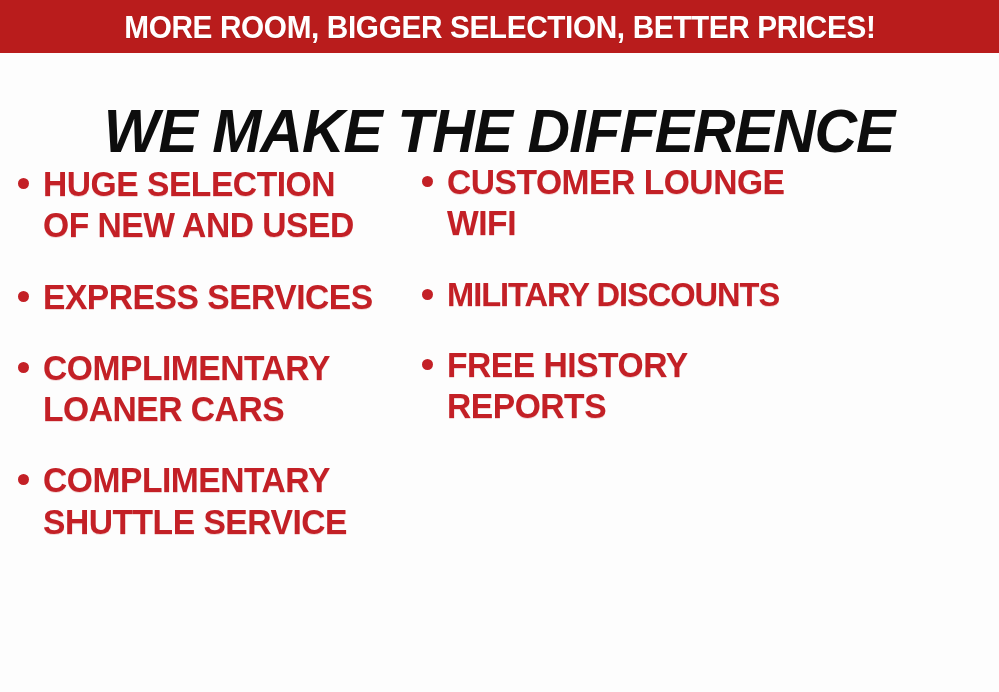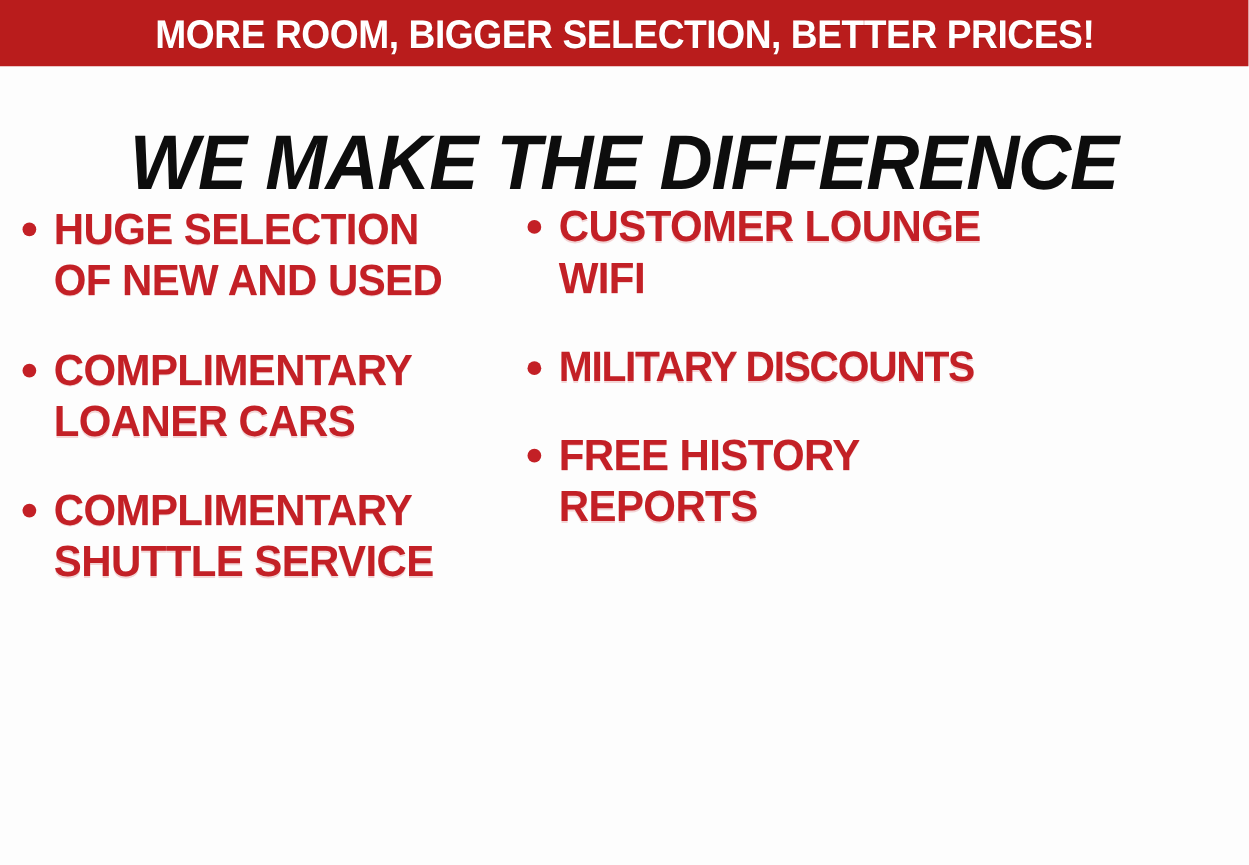--- a/index.html
+++ b/index.html
@@ -140,20 +140,24 @@
   <div class="columns">
 
     <div class="column column-left">
       <div class="bullet-item">
         <span class="bullet-dot"></span>
         <span class="bullet-label">HUGE SELECTION
 OF NEW AND USED</span>
       </div>
       <div class="bullet-item">
         <span class="bullet-dot"></span>
+        <span class="bullet-label">EXPRESS SERVICES</span>
+      </div>
+      <div class="bullet-item">
+        <span class="bullet-dot"></span>
         <span class="bullet-label">COMPLIMENTARY
 LOANER CARS</span>
       </div>
       <div class="bullet-item">
         <span class="bullet-dot"></span>
         <span class="bullet-label">COMPLIMENTARY
 SHUTTLE SERVICE</span>
       </div>
     </div>
 

